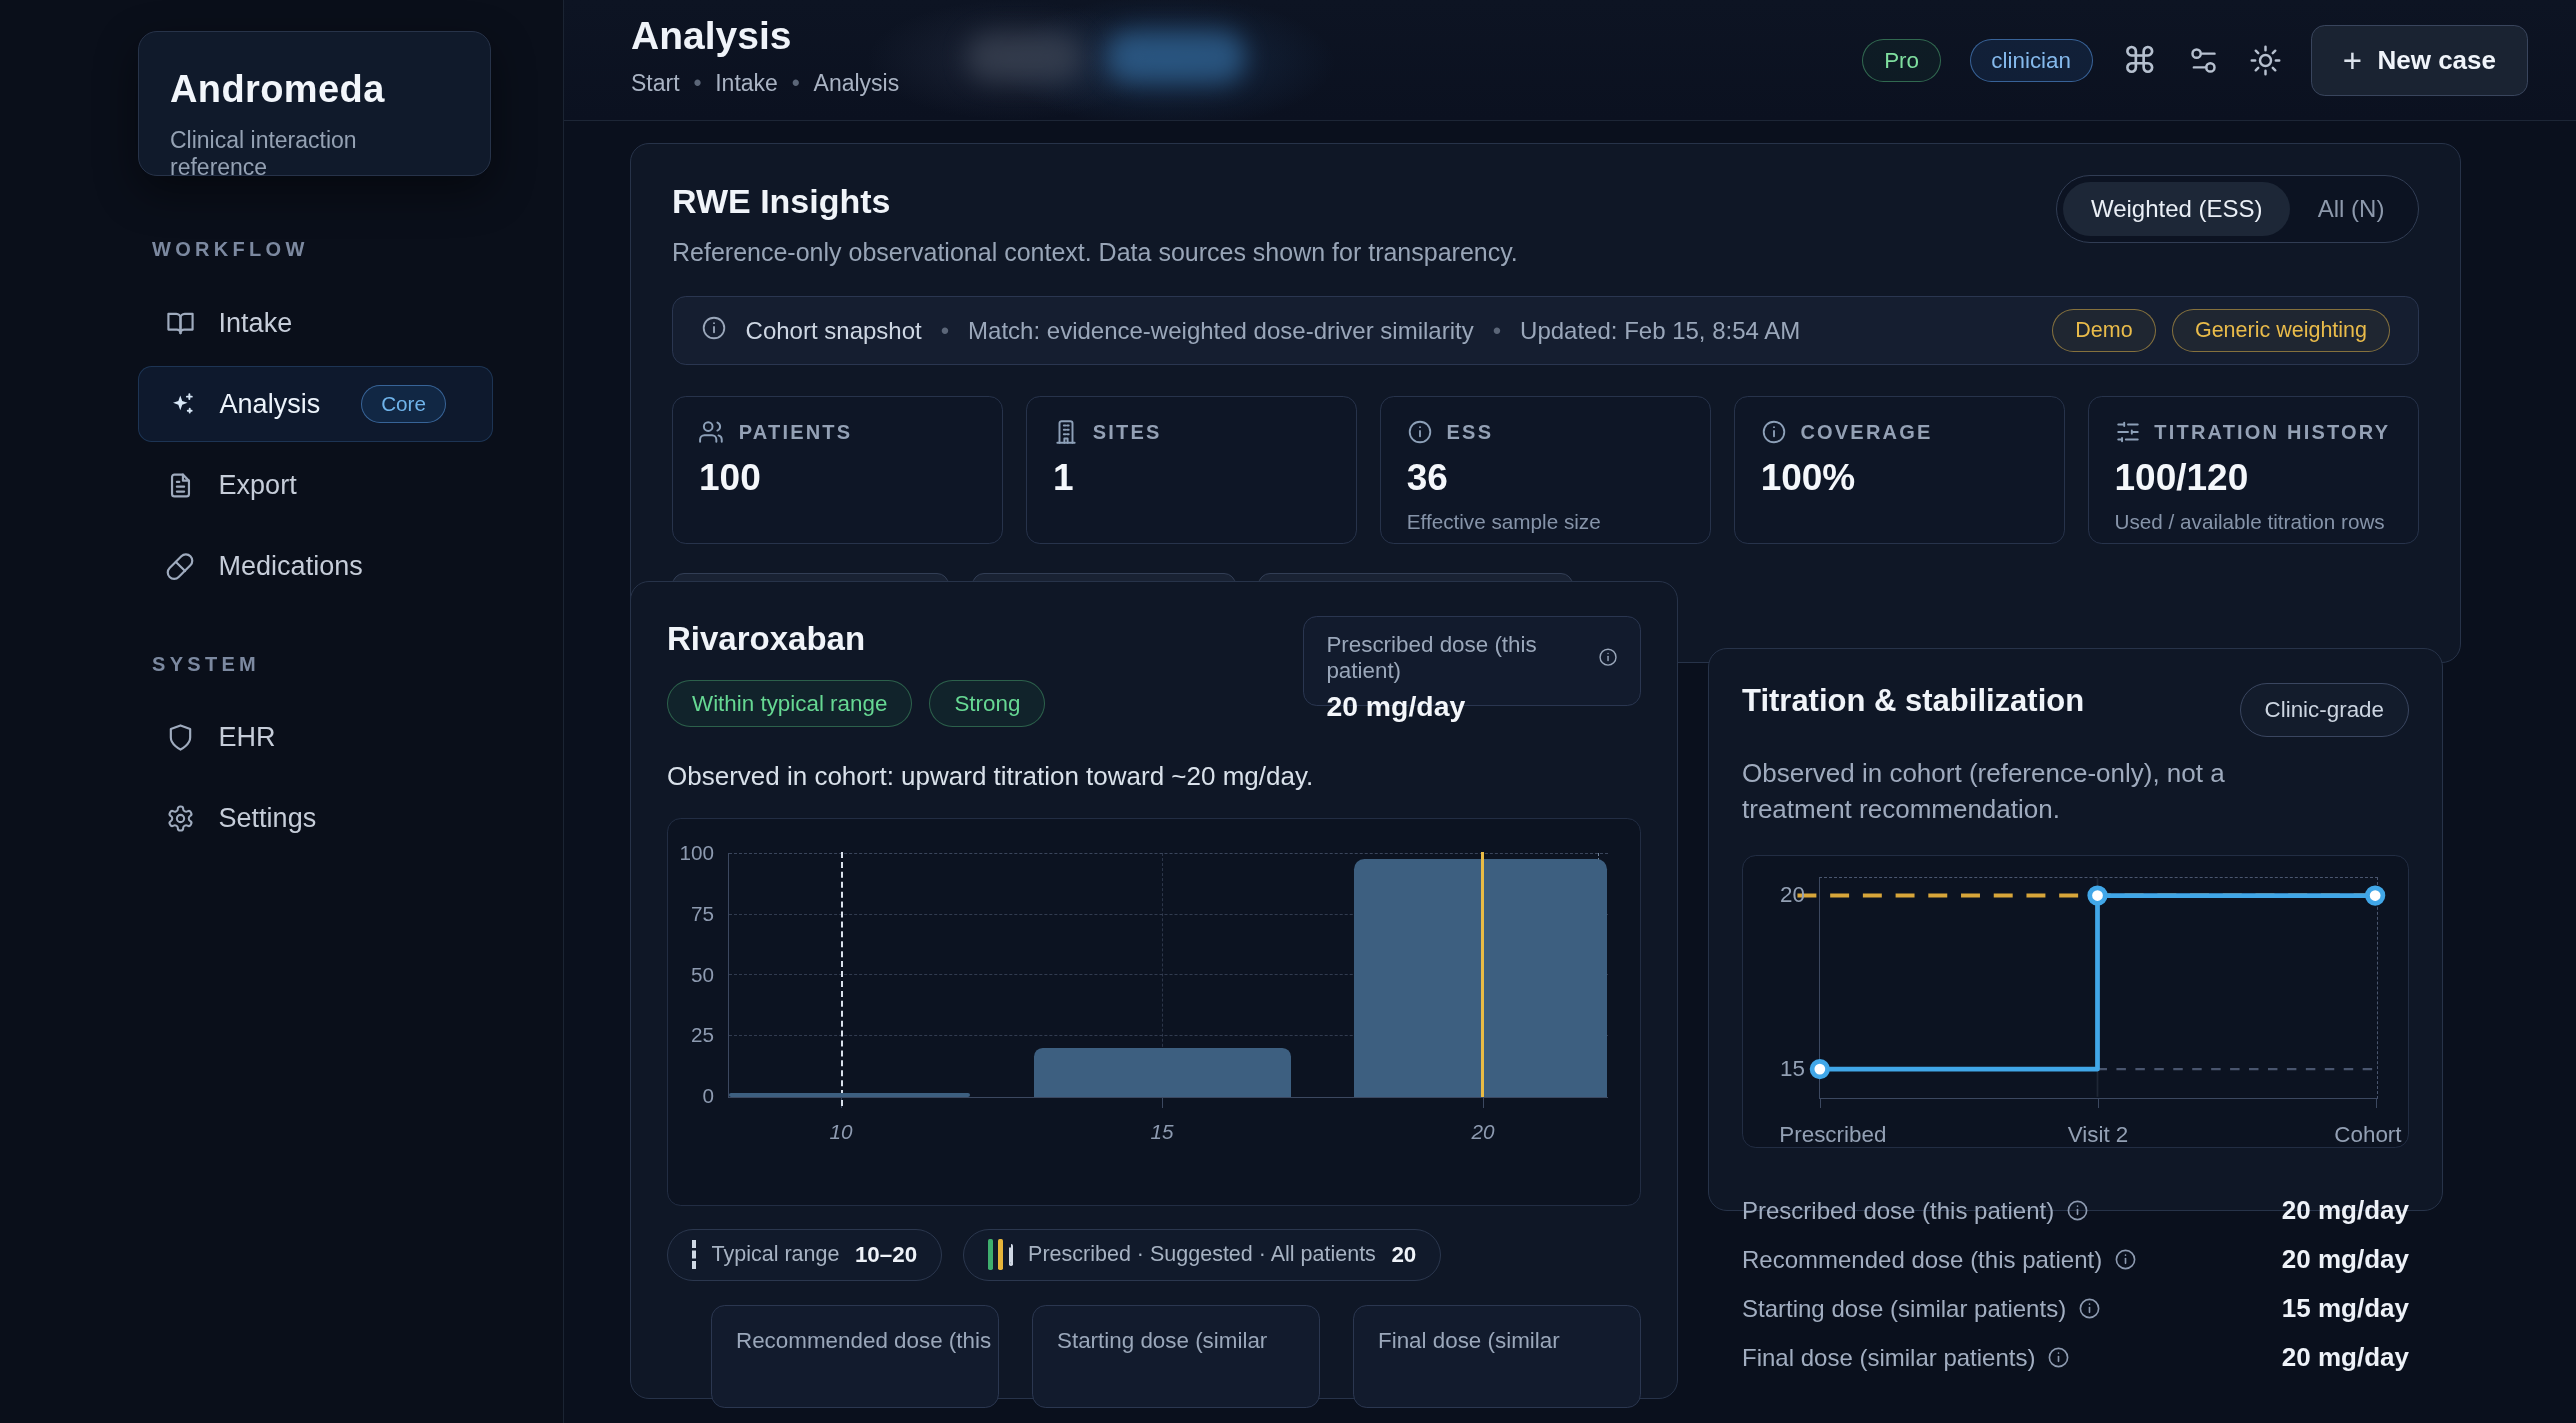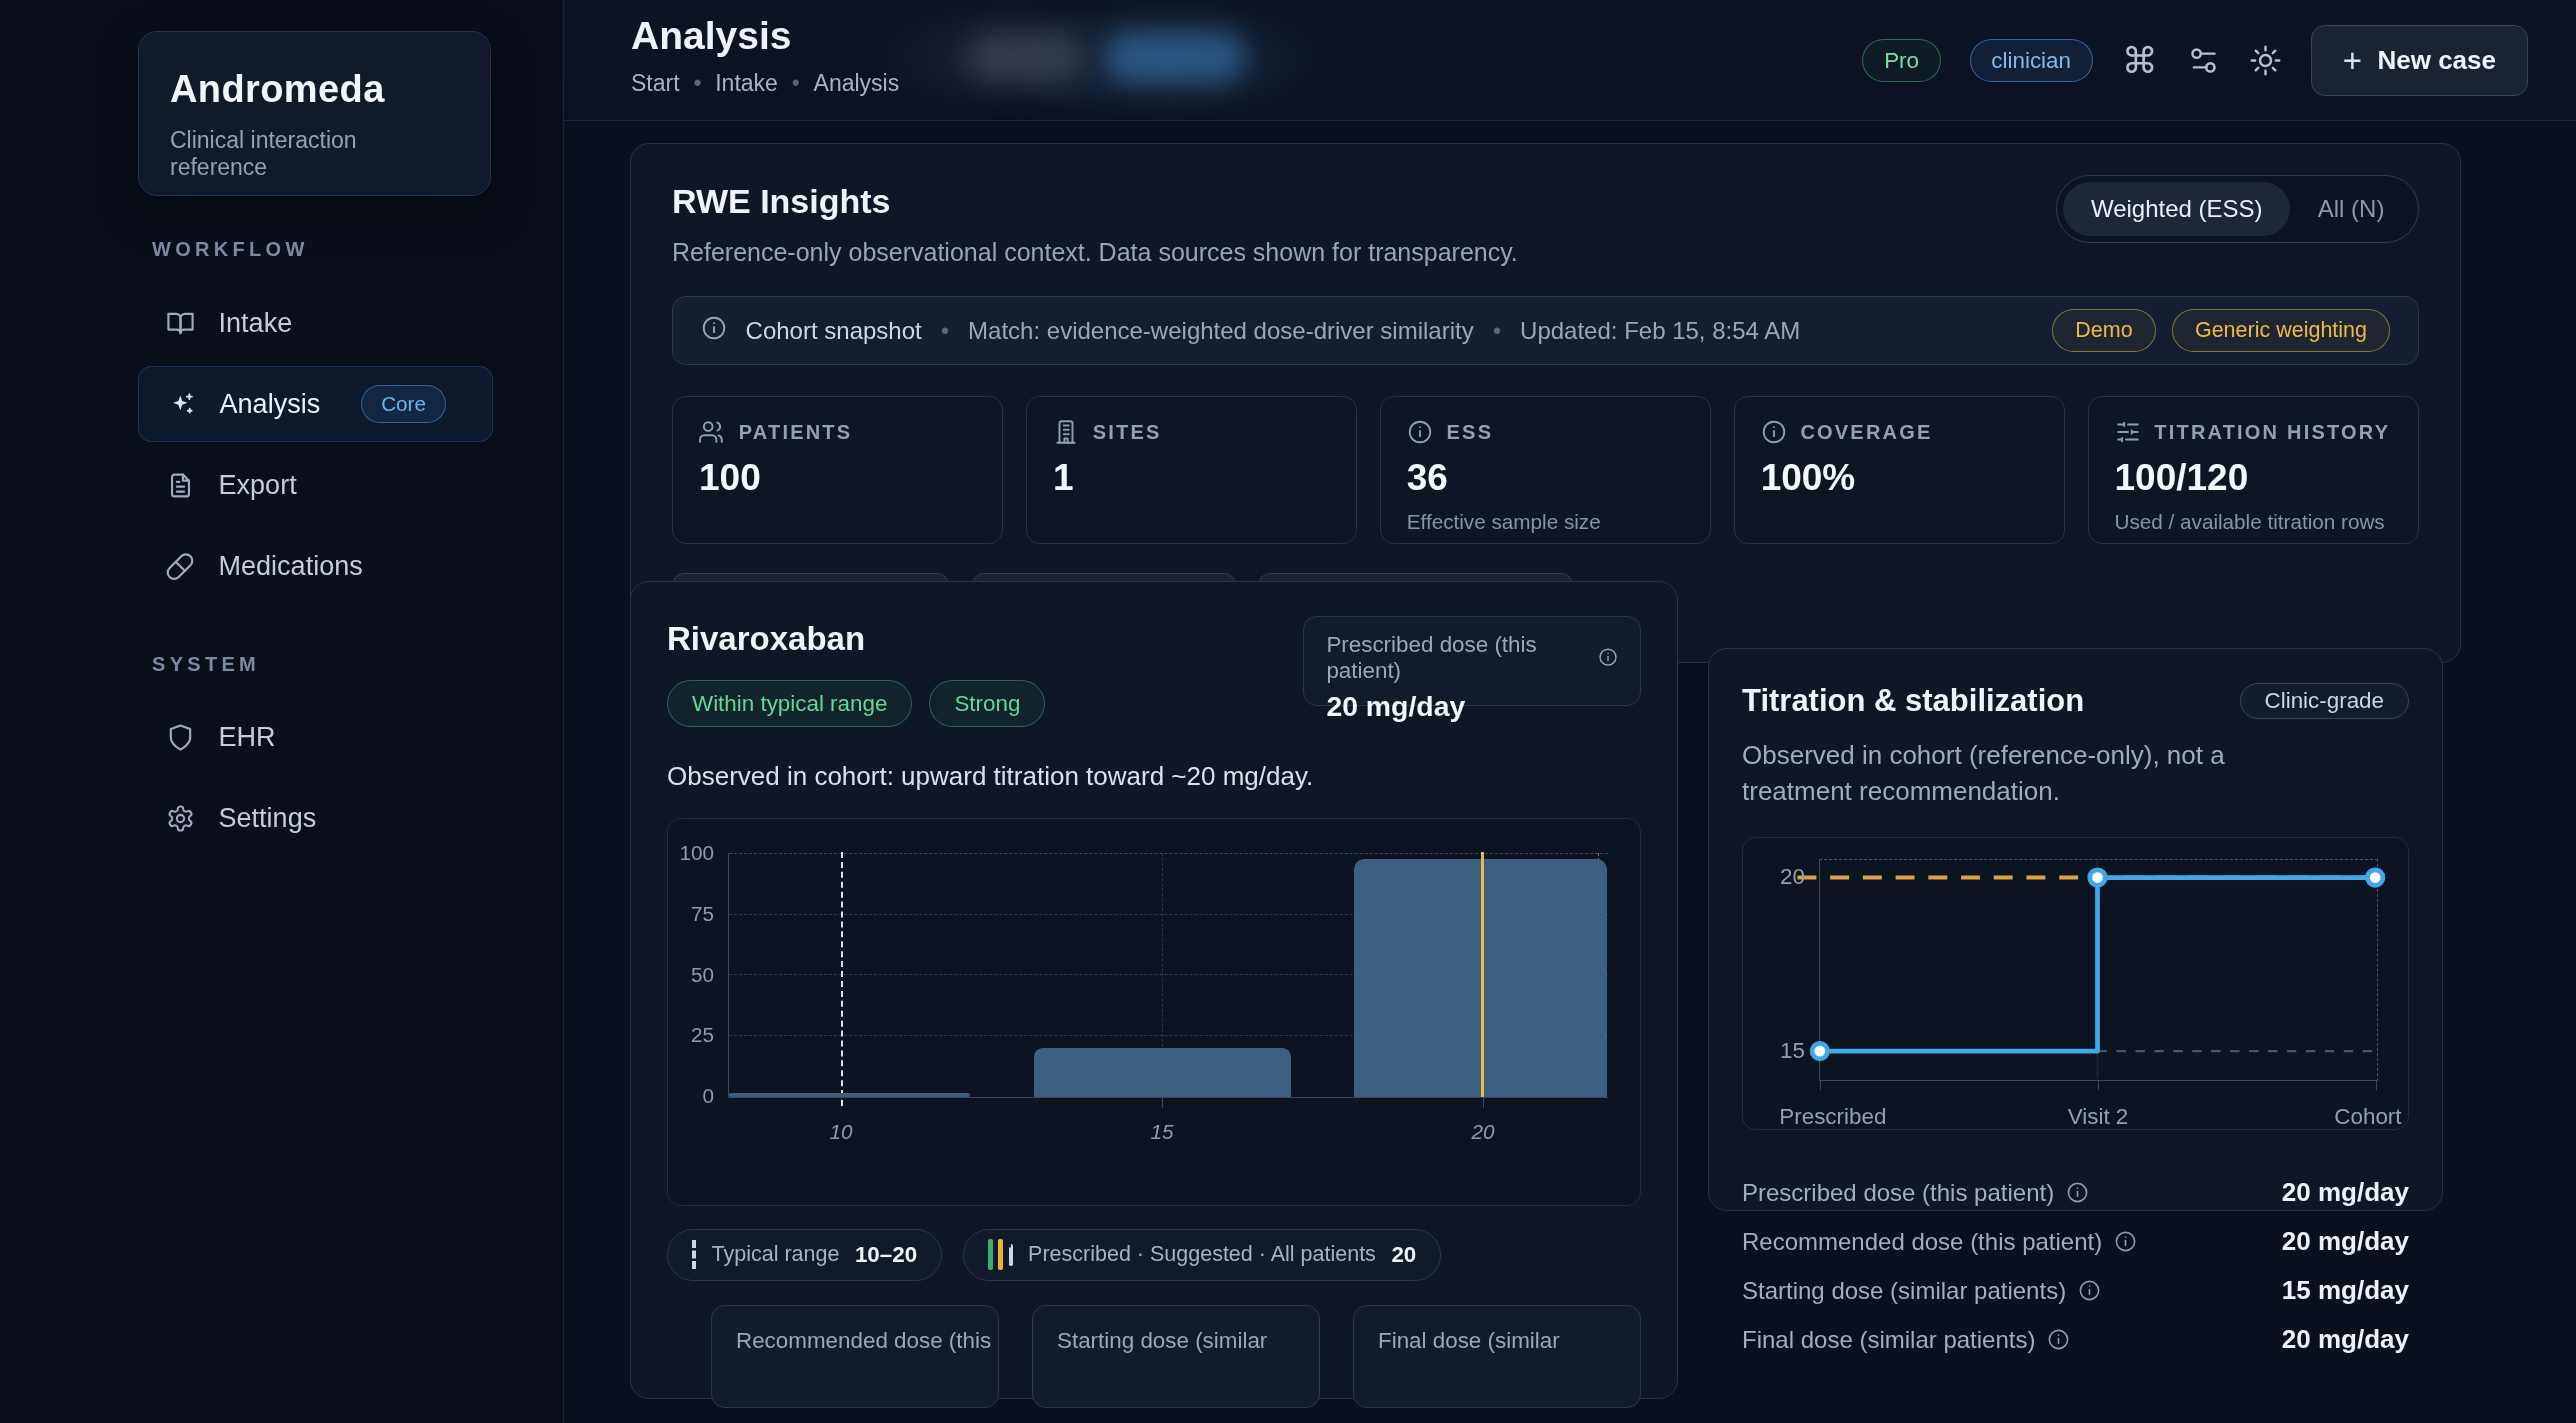--- a/index.html
+++ b/index.html
@@ -4,21 +4,21 @@
 <style>
   * { margin:0; padding:0; box-sizing:border-box; }
   html,body { background:#05080f; }
   body { width:2576px; height:1423px; overflow:hidden;
          font-family:"Liberation Sans", sans-serif; color:#e7ecf3; }
   #app { position:relative; width:2576px; height:1423px; background:#0a0f1b; overflow:hidden; }
 
   
   .sidebar { position:absolute; left:0; top:0; width:564px; height:1423px;
              background:#0a0f1a; border-right:0.9px solid #1b2433; }
-  .brand { position:absolute; left:138px; top:31px; width:353px; height:165px;
+  .brand { position:absolute; left:138px; top:31px; width:353px; height:145px;
            background:#101a2b; border:0.9px solid #273349; border-radius:19px; padding:36px 31px;
            box-shadow:0 15.5px 43px rgba(0,0,0,.45); }
   .brand-name { font-size:38px; font-weight:700; color:#f2f6fb; letter-spacing:0.4px; }
   .brand-tag { margin-top:15.5px; font-size:23px; color:#94a1b3; }
   .nav { position:absolute; left:0; top:238px; right:0; }
   .nav-section-label { margin:0 0 24px 152px; font-size:20px; font-weight:700;
                        letter-spacing:4.3px; color:#7c89a0; }
   .nav-item { width:355px; margin:0 0 5.2px 138px; height:76px; border-radius:13.8px;
               display:flex; align-items:center; gap:24px; padding-left:27.6px;
               color:#c6cdd9; font-size:27px; cursor:default; }
@@ -137,21 +137,21 @@
   .tri-bars i.w { height:22.4px; border-left:4.3px dashed #cfd8e4; width:0; background:none; }
 
   .partials-row { margin-top:24px; display:flex; gap:33px;padding-left:44px; }
   .partial-card { width:296px; height:103px; background:#121b2d; border:0.9px solid #2b3750;
                   border-radius:13.8px; padding:22.4px 24px; font-size:22.4px; color:#9aa7ba; white-space:nowrap; overflow:hidden; }
 
   
   .tit-head { display:flex; align-items:flex-start; }
   .tit-title { font-size:31px; font-weight:700; color:#f0f4f9; }
   .grade-badge { margin-left:auto; font-size:22.4px; color:#ccd5e1; border:0.9px solid #3a4660;
-                 background:#131c2c; border-radius:861px; padding:4px 24px; }
+                 background:#131c2c; border-radius:861px; padding:13px 24px; }
   .tit-desc { margin-top:19px; font-size:26px; line-height:1.38; color:#9fabbe; width:551px; }
   .step-panel { position:relative; margin-top:27.6px; height:293px; background:#0c1321;
                 border:0.9px solid #222d43; border-radius:13.8px; }
   #step-plot { position:absolute; left:76px; top:20.7px; width:559px; height:222px;
                border-left:1.7px solid #3c4860; border-bottom:1.7px solid #3c4860;
                border-top:1.7px dashed #4a566f; border-right:1.7px dashed #4a566f; }
   #step-plot svg { position:absolute; left:-26px; top:-19px; overflow:visible; }
   .step-ylab { position:absolute; left:-53px; width:38px; text-align:right; font-size:22.4px; color:#93a0b4; }
   .step-xlab { position:absolute; bottom:-50px; transform:translateX(-50%); font-size:22.4px; color:#93a0b4; white-space:nowrap; }
   .step-tick { position:absolute; bottom:-10.3px; height:10.3px; border-left:1.7px solid #3c4860; }

